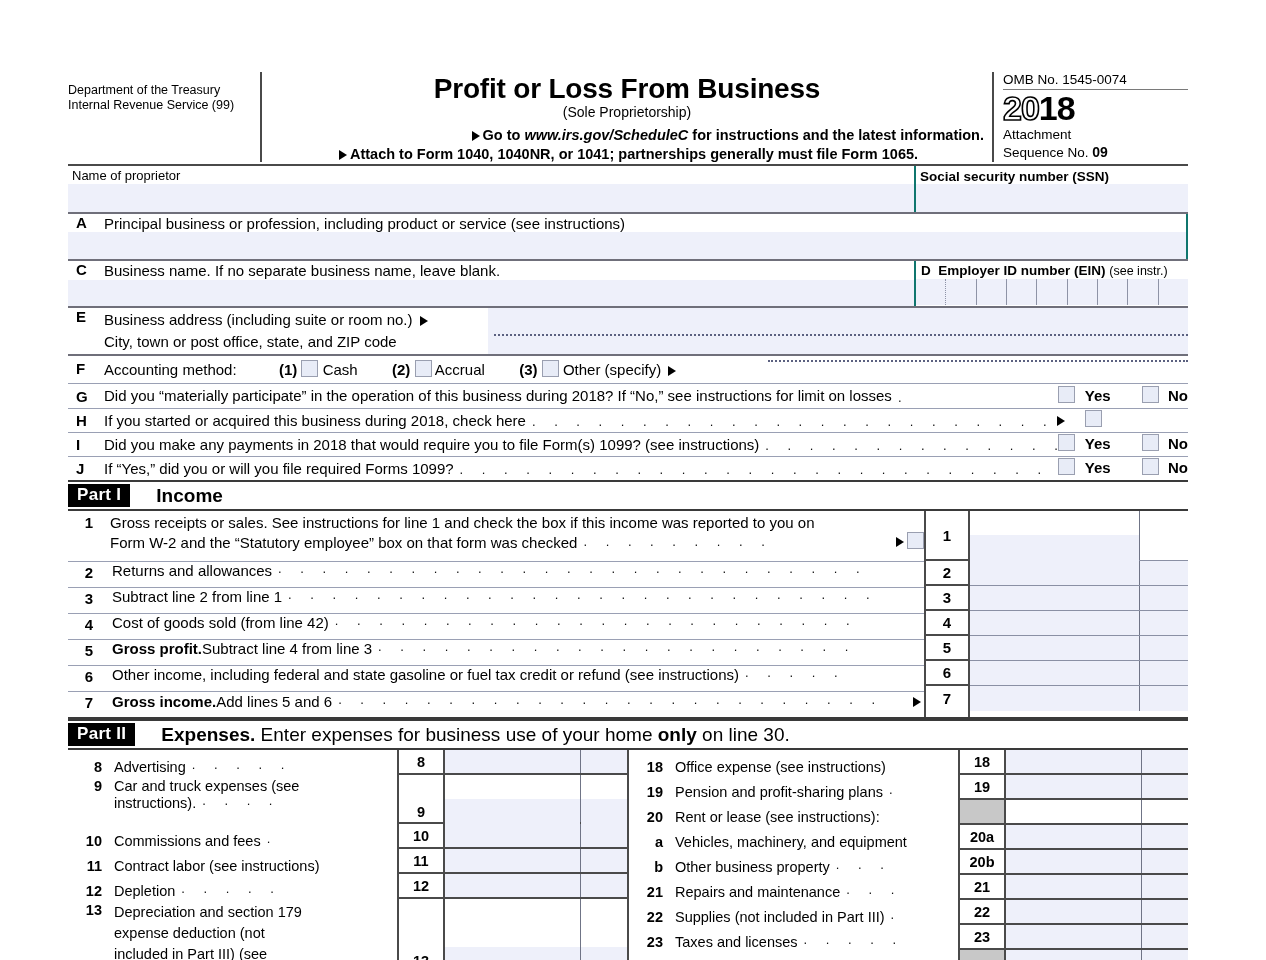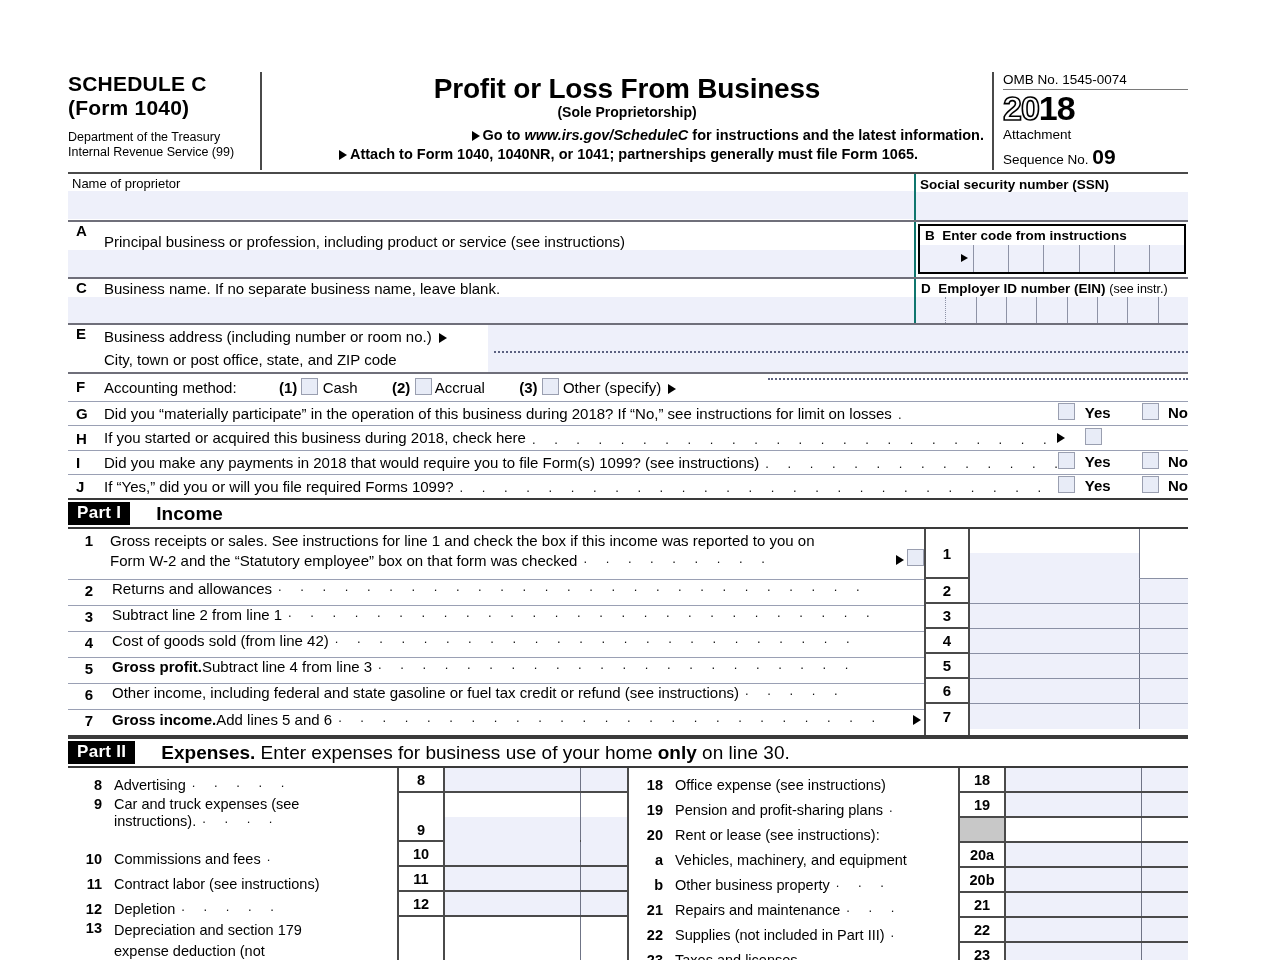--- a/index.html
+++ b/index.html
@@ -27,30 +27,30 @@
         border:1.5px solid #9a9fb0;vertical-align:-2px;}
   .lbl{font-size:15px;line-height:1.15;}
   .sm{font-size:12.5px;}
   
   .hdr{display:flex;align-items:stretch;border-bottom:2.5px solid #4a4a4a;padding-bottom:2px;}
   .hdr-l{width:186px;padding-right:6px;border-right:2.5px solid #4a4a4a;}
   .hdr-l .t1{font-size:21px;font-weight:bold;line-height:1.12;letter-spacing:.2px;}
   .hdr-l .t2{font-size:12.5px;line-height:1.2;margin-top:11px;}
   .hdr-c{flex:1;text-align:center;padding:0 8px;}
   .hdr-c .title{font-size:28px;font-weight:bold;letter-spacing:-.2px;margin-top:1px;}
-  .hdr-c .sub{font-size:14px;font-weight:bold;margin-top:-1px;}
+  .hdr-c .sub{font-size:14px;font-weight:normal;margin-top:-1px;}
   .hdr-c .goto{font-size:14.5px;font-weight:bold;margin-top:7px;text-align:right;}
   .hdr-c .att{font-size:14.5px;font-weight:bold;margin-top:3px;}
   .hdr-r{width:185px;border-left:2.5px solid #4a4a4a;padding-left:9px;text-align:left;}
   .hdr-r .omb{font-size:13.5px;padding-bottom:2px;border-bottom:1.5px solid #7a7a7a;}
   .yr{font-size:34px;font-weight:bold;letter-spacing:-1px;line-height:1.05;margin-top:1px;}
   .yr .hollow{color:#fff;-webkit-text-stroke:1.6px #000;}
   .hdr-r .att1{font-size:13.5px;line-height:1.25;}
   .hdr-r .att2{font-size:13.5px;line-height:1.25;}
-  .hdr-r .att2 b{font-size:21px;}
+  .hdr-r .att2 b{font-size:14px;}
   
   .idrow{display:flex;border-bottom:2px solid #6f6f7a;}
   .idL{flex:1;border-right:2px solid #0f766e;}
   .idR{width:272px;}
   .cap{font-size:13px;padding:2px 0 0 4px;line-height:1.2;}
   .capb{font-size:13.5px;font-weight:bold;padding:3px 0 0 4px;}
   .entry{height:28px;}
   .letter{width:36px;font-size:15px;font-weight:bold;padding-left:8px;box-sizing:border-box;}
   
   .cells{display:flex;height:27px;}
@@ -99,22 +99,20 @@
   .etext{flex:1;}
   .divider{width:2px;background:#4a4a4a;}
 </style>
 </head>
 <body>
 
 <div class="page">
 
   <div class="hdr">
     <div class="hdr-l">
-      <div class="t1"><span>SCHEDULE C</span><br>
-        <span>(Form 1040)</span></div>
       <div class="t2">
         <span>Department of the Treasury</span><br>
         <span>Internal Revenue Service (99)</span>
       </div>
     </div>
 
     <div class="hdr-c">
       <div class="title">Profit or Loss From Business</div>
       <div class="sub">(Sole Proprietorship)</div>
       <div class="goto">
@@ -141,41 +139,23 @@
     <div class="idR">
       <div class="capb">Social security number (SSN)</div>
       <div class="entry fill"></div>
     </div>
   </div>
 
   <div class="idrow">
     <div class="idL">
       <div class="row">
         <div class="letter">A</div>
-        <div class="lbl" style="padding-top:11px">Principal business or profession, including product or service (see instructions)</div>
+        <div class="lbl" style="padding-top:1px">Principal business or profession, including product or service (see instructions)</div>
       </div>
       <div class="entry fill" style="height:27px"></div>
-    </div>
-    <div class="idR">
-      <div class="bbox">
-        <div class="capb" style="padding:2px 0 2px 5px">
-          <span>B</span>&nbsp;&nbsp;<span>Enter code from instructions</span>
-        </div>
-        <div class="cells fill">
-          <div class="c" style="flex:1.5;display:flex;align-items:center;justify-content:flex-end;padding-right:2px">
-              <span class="tri tri-sm"></span>
-            </div>
-          <div class="c"></div>
-          <div class="c"></div>
-          <div class="c"></div>
-          <div class="c"></div>
-          <div class="c"></div>
-          <div class="c"></div>
-        </div>
-      </div>
     </div>
   </div>
 
   <div class="idrow">
     <div class="idL">
       <div class="row">
         <div class="letter">C</div>
         <div class="lbl" style="padding-top:1px">Business name. If no separate business name, leave blank.</div>
       </div>
       <div class="entry fill" style="height:26px"></div>
@@ -198,21 +178,21 @@
       </div>
     </div>
   </div>
 
   <div class="row" style="border-bottom:2.5px solid #6f6f7a">
     <div style="width:100%;position:relative">
       <div class="row" style="position:relative">
         <div class="letter">E</div>
         <div style="flex:1">
           <div class="lbl" style="padding:3px 0 2px 0">
-            <span>Business address (including number or room no.)</span>
+            <span>Business address (including suite or room no.)</span>
             <span class="tri"></span>
           </div>
           <div class="lbl" style="padding:3px 0 4px 0">City, town or post office, state, and ZIP code</div>
         </div>
       </div>
       <div class="fill" style="position:absolute;right:0;top:0;width:700px;height:100%;">
         <div style="position:absolute;left:6px;right:0;top:26px;border-top:2.5px dotted #5b6180;"></div>
       </div>
     </div>
   </div>

